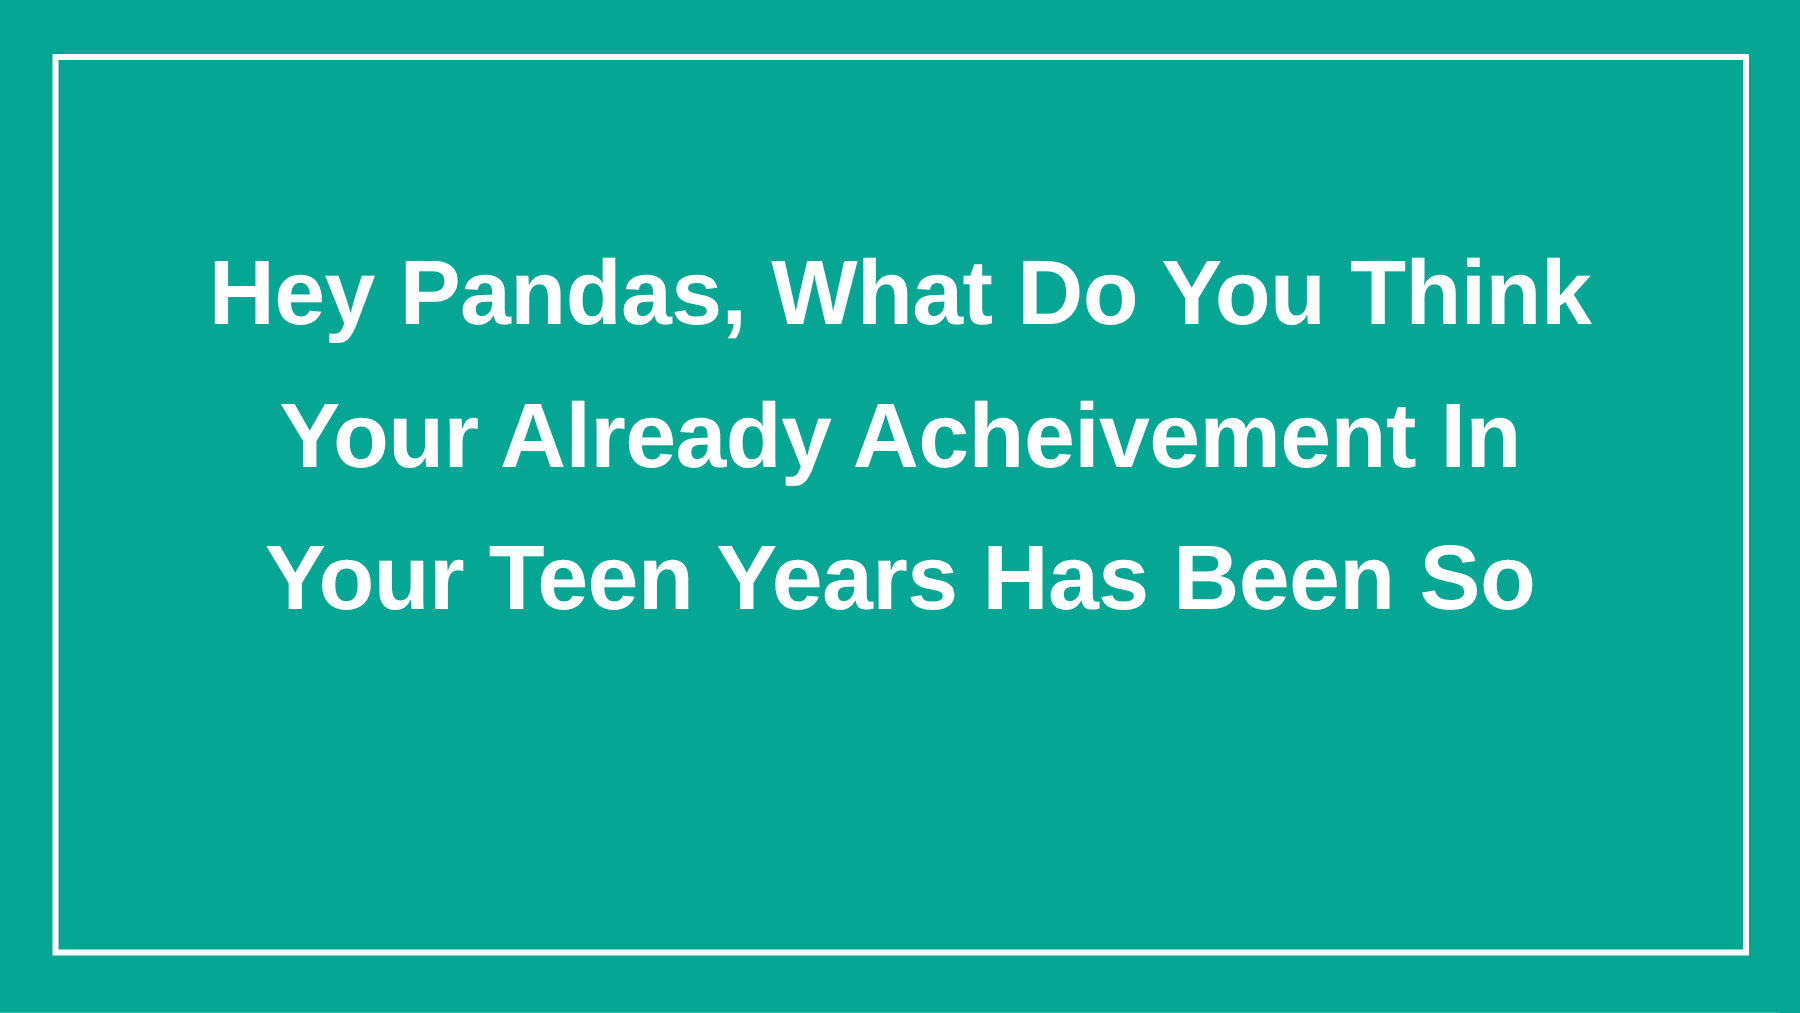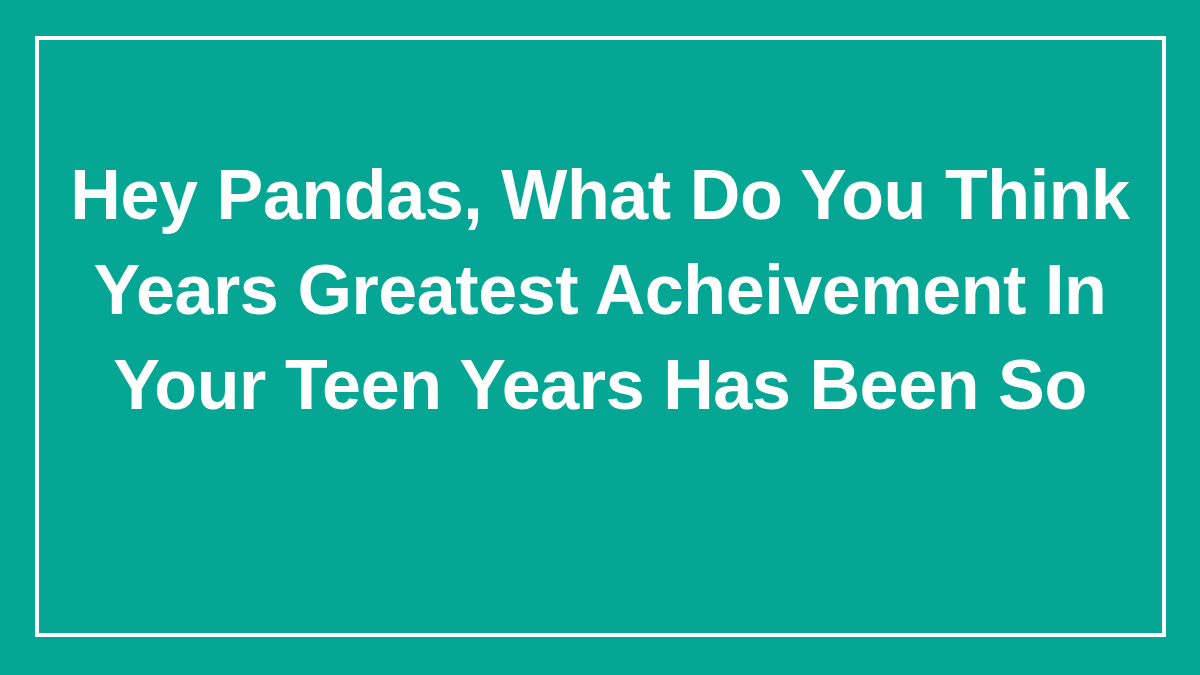--- a/index.html
+++ b/index.html
@@ -37,32 +37,32 @@
     right: 60px;
     top: 148px;
     text-align: center;
   }
 
   .headline-line {
     display: block;
     color: #ffffff;
     font-family: "Liberation Sans", sans-serif;
     font-weight: bold;
-    font-size: 70px;
+    font-size: 61px;
     line-height: 95px;
     letter-spacing: -0.4px;
     white-space: nowrap;
   }
 </style>
 </head>
 <body>
 
 <div id="poster-canvas">
 
   <div id="poster-frame"></div>
 
   <div id="headline-block">
     <span class="headline-line">Hey Pandas, What Do You Think</span>
-    <span class="headline-line">Years Greatest Acheivement In</span>
+    <span class="headline-line">Your Already Acheivement In</span>
     <span class="headline-line">Your Teen Years Has Been So</span>
   </div>
 
 </div>
 
 </body></html>

